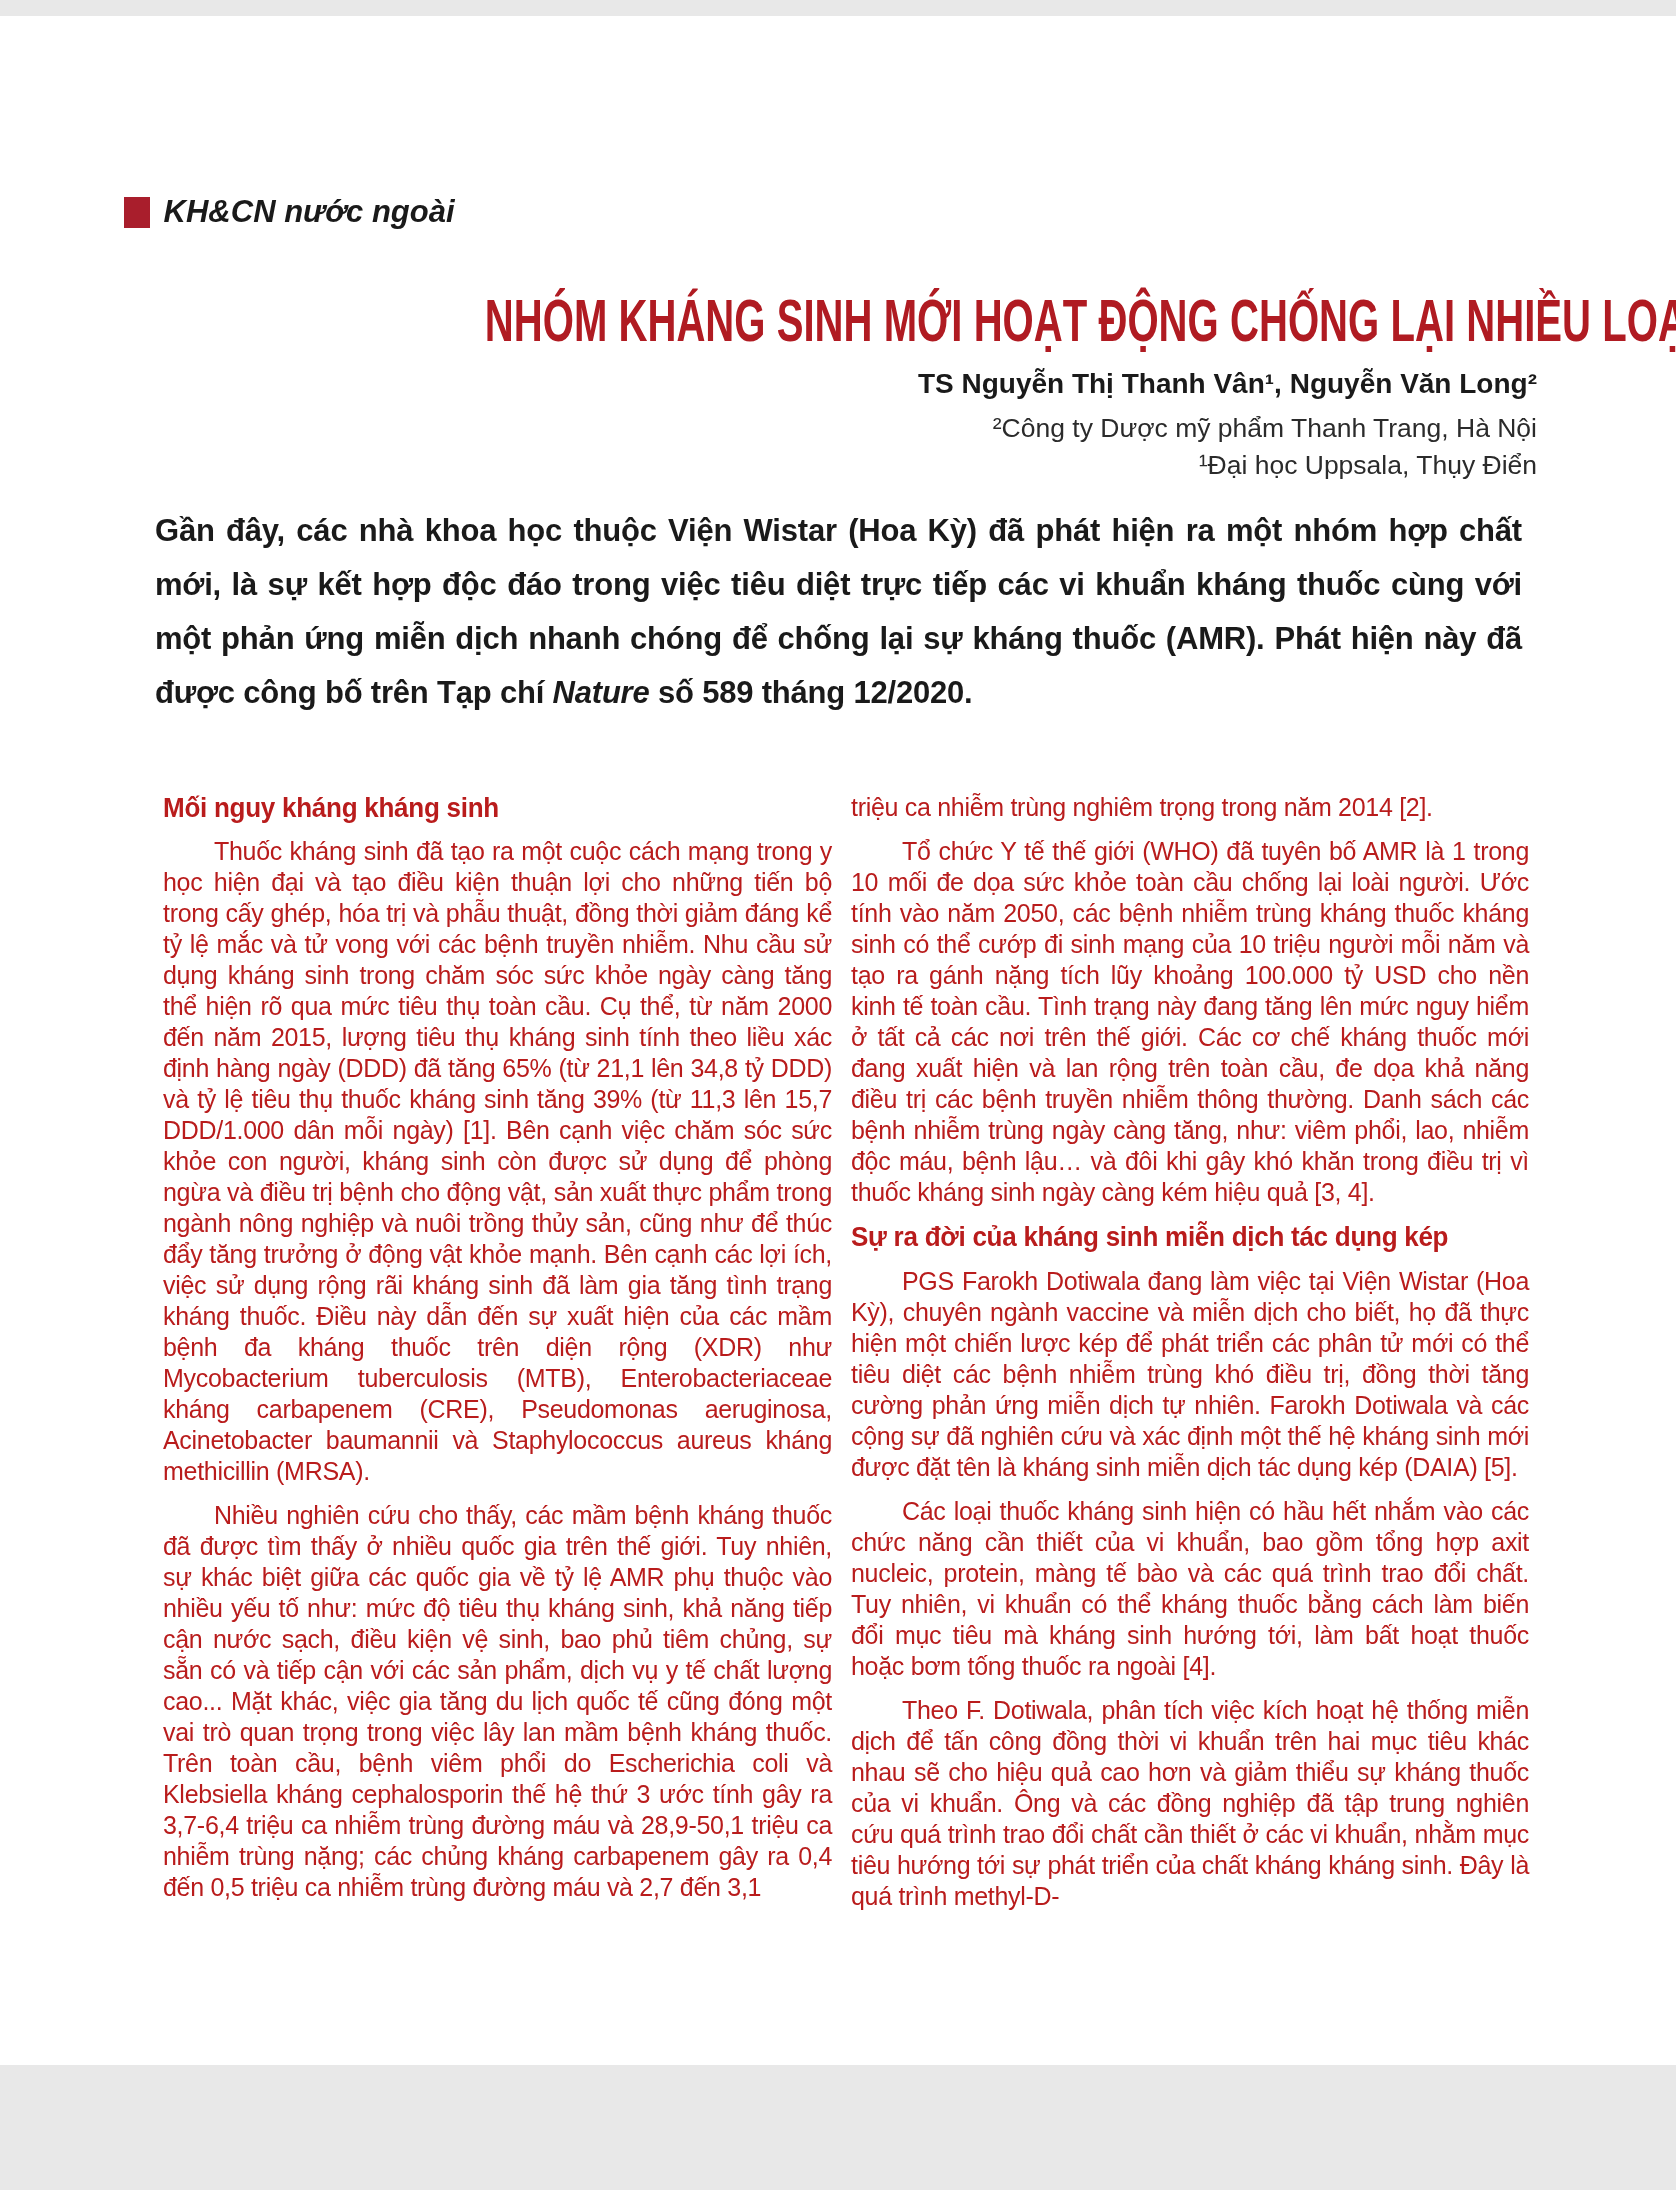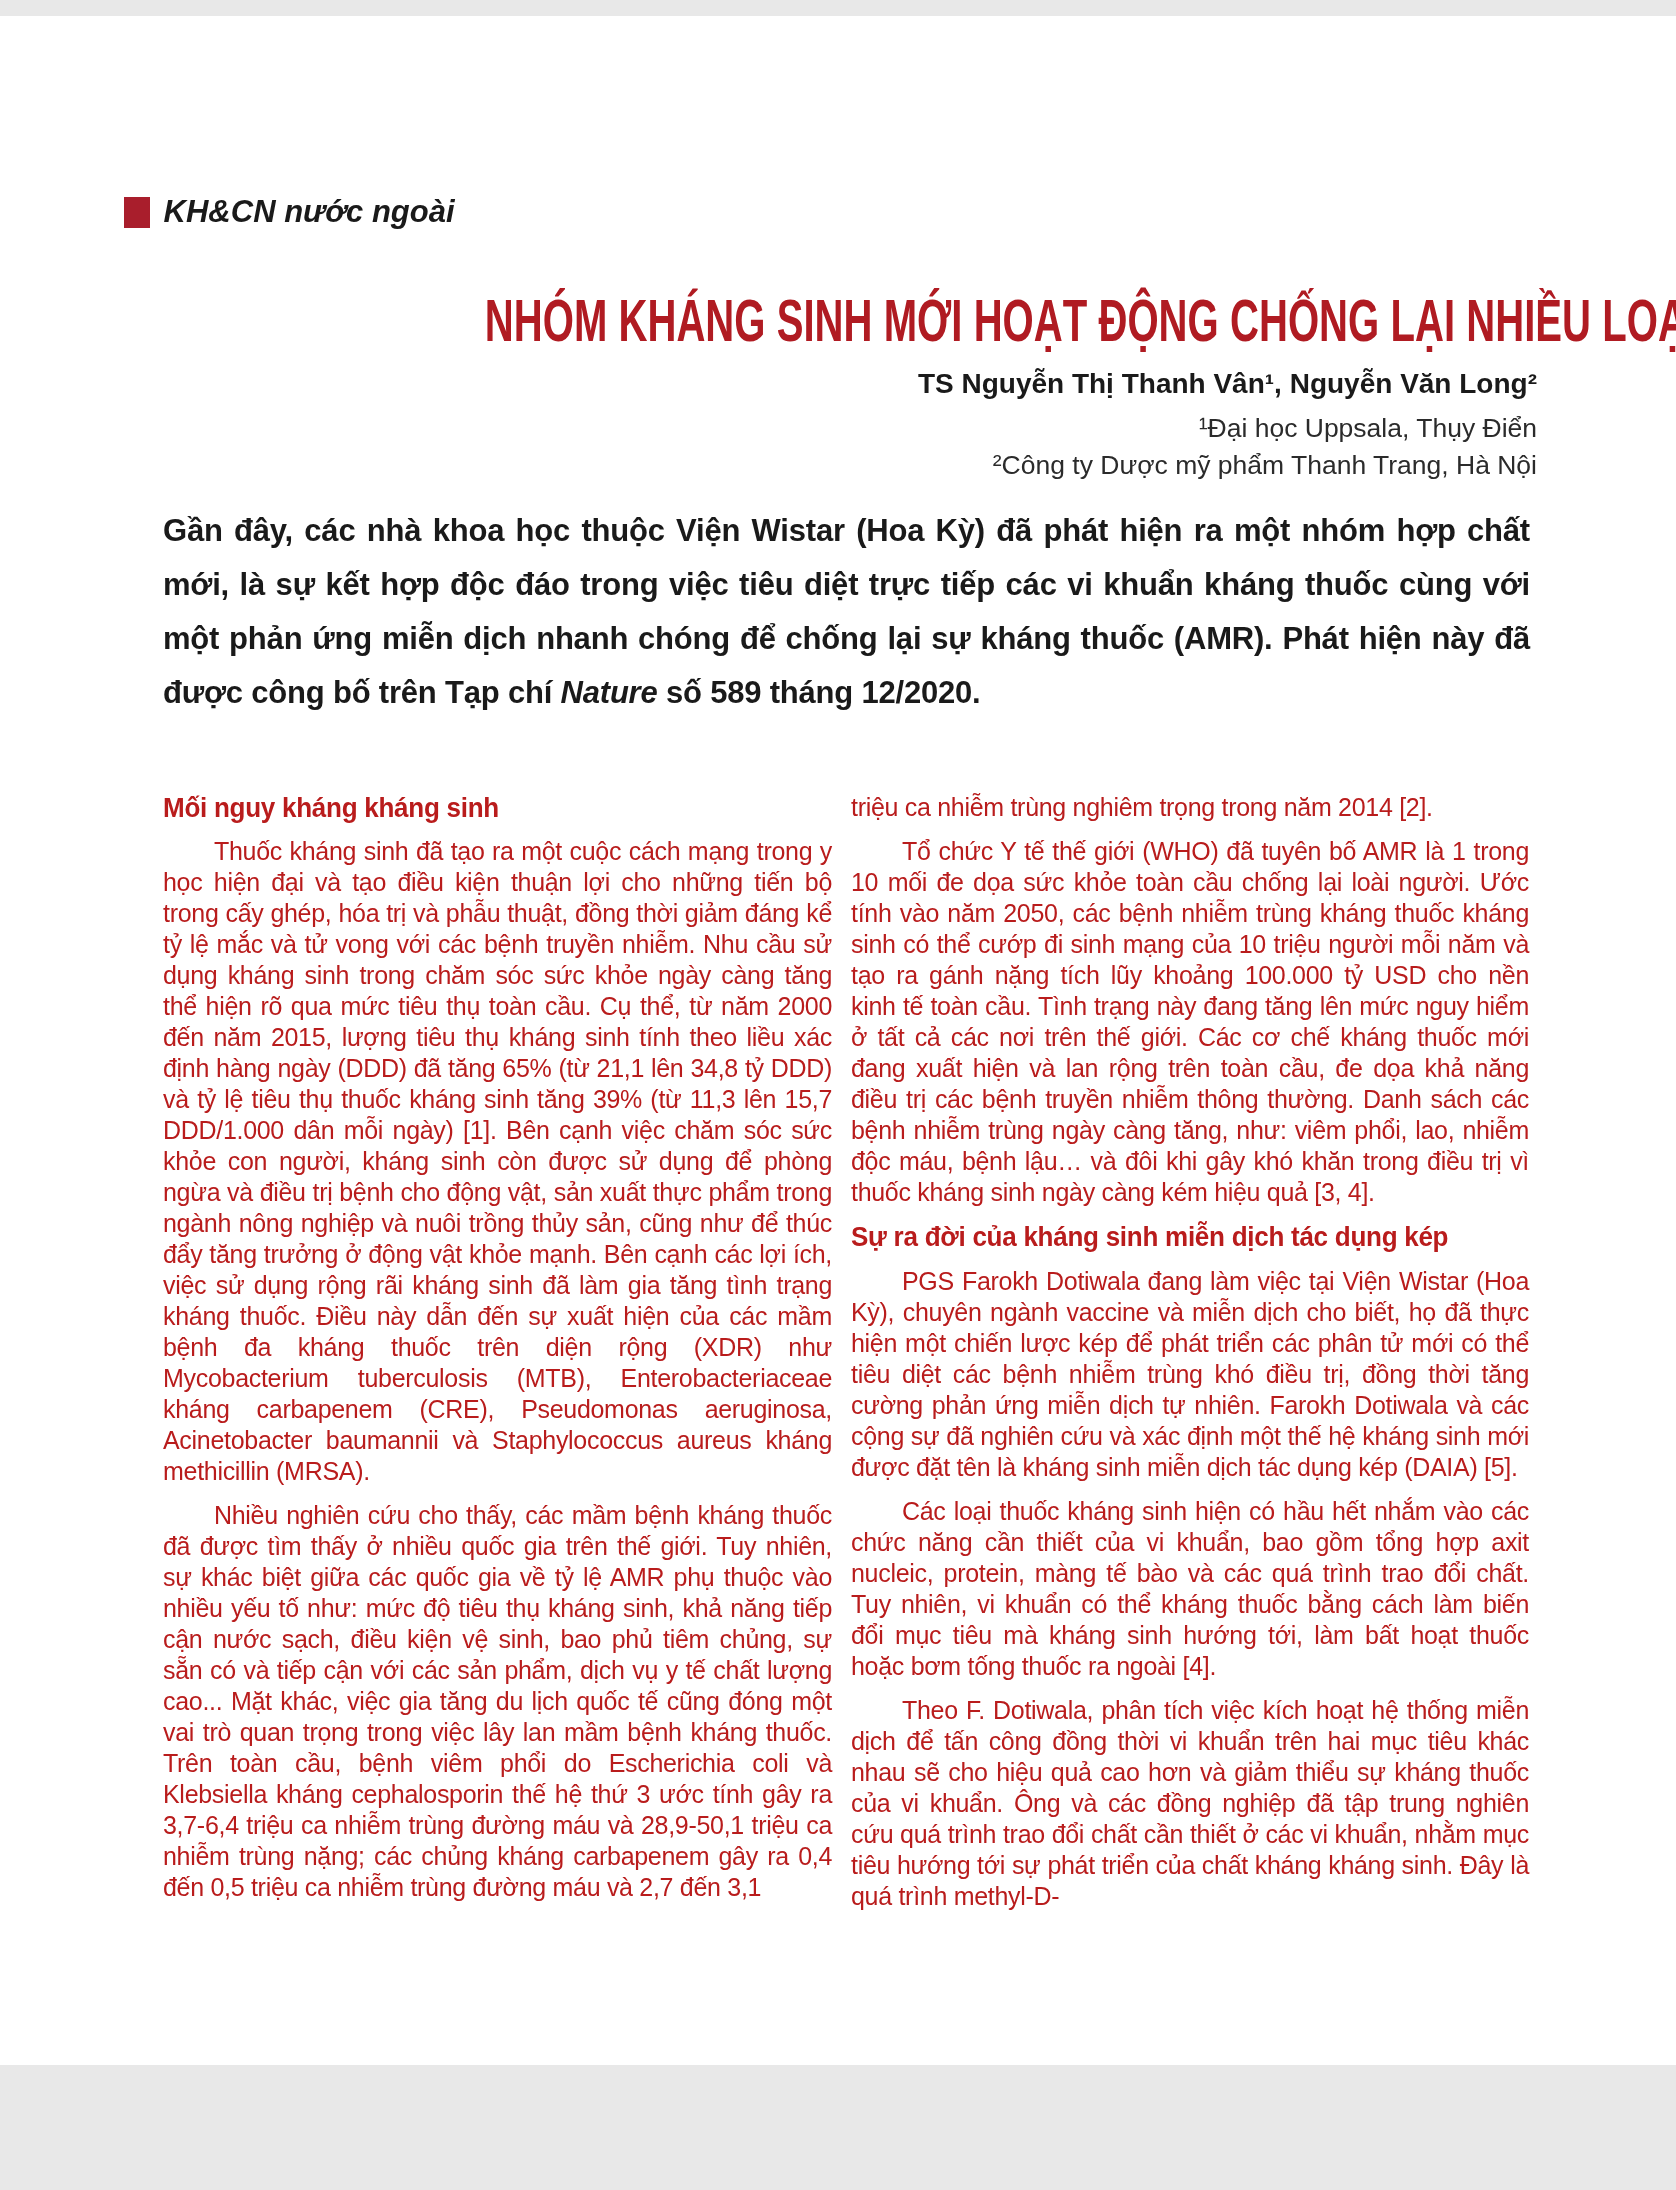--- a/index.html
+++ b/index.html
@@ -74,21 +74,21 @@
     font-size: 26.5px;
     line-height: 37px;
     font-weight: normal;
     color: #2b2b2b;
     white-space: nowrap;
   }
 
   
   .lead {
     position: absolute;
-    left: 163px;
+    left: 155px;
     width: 1367px;
     top: 488px;
     font-size: 31px;
     font-weight: bold;
     line-height: 54px;
     text-align: justify;
     letter-spacing: -0.2px;
     color: #1a1a1a;
   }
   .lead .nature { font-style: italic; }
@@ -198,22 +198,22 @@
     <div class="red-square"></div>
     <div class="section-label">KH&amp;CN nước ngoài</div>
   </div>
 
   <div class="article-title">
     <span class="condensed">NHÓM KHÁNG SINH MỚI HOẠT ĐỘNG CHỐNG LẠI NHIỀU LOẠI VI KHUẨN</span>
   </div>
 
   <div class="authors">
     <div class="authors-line">TS Nguyễn Thị Thanh Vân¹, Nguyễn Văn Long²</div>
+    <div class="affil">²Công ty Dược mỹ phẩm Thanh Trang, Hà Nội</div>
     <div class="affil">¹Đại học Uppsala, Thụy Điển</div>
-    <div class="affil">²Công ty Dược mỹ phẩm Thanh Trang, Hà Nội</div>
   </div>
 
   <div class="lead"><span>Gần đây, các nhà khoa học thuộc Viện Wistar (Hoa Kỳ) đã phát hiện ra một nhóm hợp chất mới, là sự kết hợp độc đáo trong việc tiêu diệt trực tiếp các vi khuẩn kháng thuốc cùng với một phản ứng miễn dịch nhanh chóng để chống lại sự kháng thuốc (AMR). Phát hiện này đã được công bố trên Tạp chí </span><span class="nature">Nature</span><span> số 589 tháng 12/2020.</span></div>
 
   <div class="col col-left">
     <h3>
       <span class="condensed-h">Mối nguy kháng kháng sinh</span>
     </h3>
     <p>Thuốc kháng sinh đã tạo ra một cuộc cách mạng trong y học hiện đại và tạo điều kiện thuận lợi cho những tiến bộ trong cấy ghép, hóa trị và phẫu thuật, đồng thời giảm đáng kể tỷ lệ mắc và tử vong với các bệnh truyền nhiễm. Nhu cầu sử dụng kháng sinh trong chăm sóc sức khỏe ngày càng tăng thể hiện rõ qua mức tiêu thụ toàn cầu. Cụ thể, từ năm 2000 đến năm 2015, lượng tiêu thụ kháng sinh tính theo liều xác định hàng ngày (DDD) đã tăng 65% (từ 21,1 lên  34,8 tỷ DDD) và tỷ lệ tiêu thụ thuốc kháng sinh tăng 39% (từ 11,3 lên 15,7 DDD/1.000 dân mỗi ngày) [1]. Bên cạnh việc chăm sóc sức khỏe con người, kháng sinh còn được sử dụng để phòng ngừa và điều trị bệnh cho động vật, sản xuất thực phẩm trong ngành nông nghiệp và nuôi trồng thủy sản, cũng như để thúc đẩy tăng trưởng ở động vật khỏe mạnh. Bên cạnh các lợi ích, việc sử dụng rộng rãi kháng sinh đã làm gia tăng tình trạng kháng thuốc. Điều này dẫn đến sự xuất hiện của các mầm bệnh đa kháng thuốc trên diện rộng (XDR) như Mycobacterium tuberculosis (MTB), Enterobacteriaceae kháng carbapenem (CRE), Pseudomonas aeruginosa, Acinetobacter baumannii và Staphylococcus aureus kháng methicillin (MRSA).</p>
     <p>Nhiều nghiên cứu cho thấy, các mầm bệnh kháng thuốc đã được tìm thấy ở nhiều quốc gia trên thế giới. Tuy nhiên, sự khác biệt giữa các quốc gia về tỷ lệ AMR phụ thuộc vào nhiều yếu tố như: mức độ tiêu thụ kháng sinh, khả năng tiếp cận nước sạch, điều kiện vệ sinh, bao phủ tiêm chủng, sự sẵn có và tiếp cận với các sản phẩm, dịch vụ y tế chất lượng cao... Mặt khác, việc gia tăng du lịch quốc tế cũng đóng một vai trò quan trọng trong việc lây lan mầm bệnh kháng thuốc. Trên toàn cầu, bệnh viêm phổi do Escherichia coli và Klebsiella kháng cephalosporin thế hệ thứ 3 ước tính gây ra 3,7-6,4 triệu ca nhiễm trùng đường máu và 28,9-50,1 triệu ca nhiễm trùng nặng; các chủng kháng carbapenem gây ra 0,4 đến 0,5 triệu ca nhiễm trùng đường máu và 2,7 đến 3,1</p>

